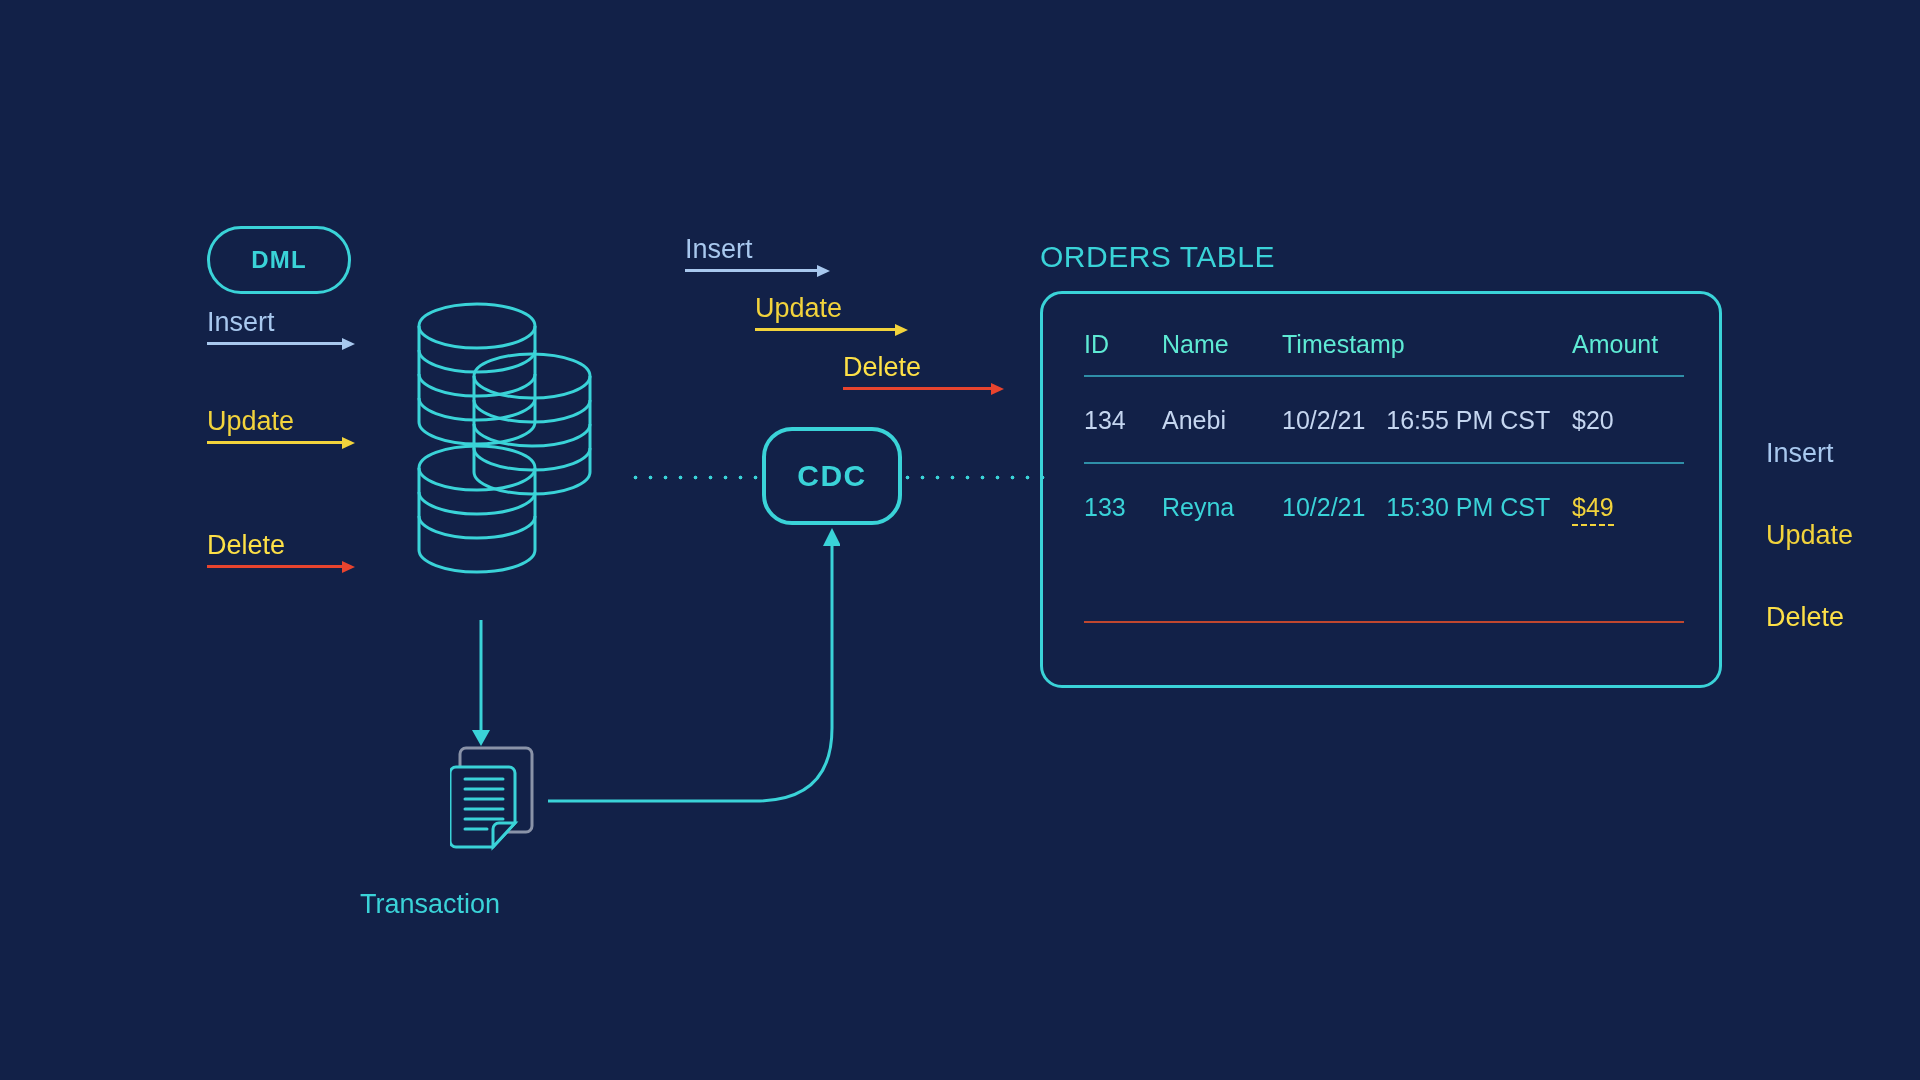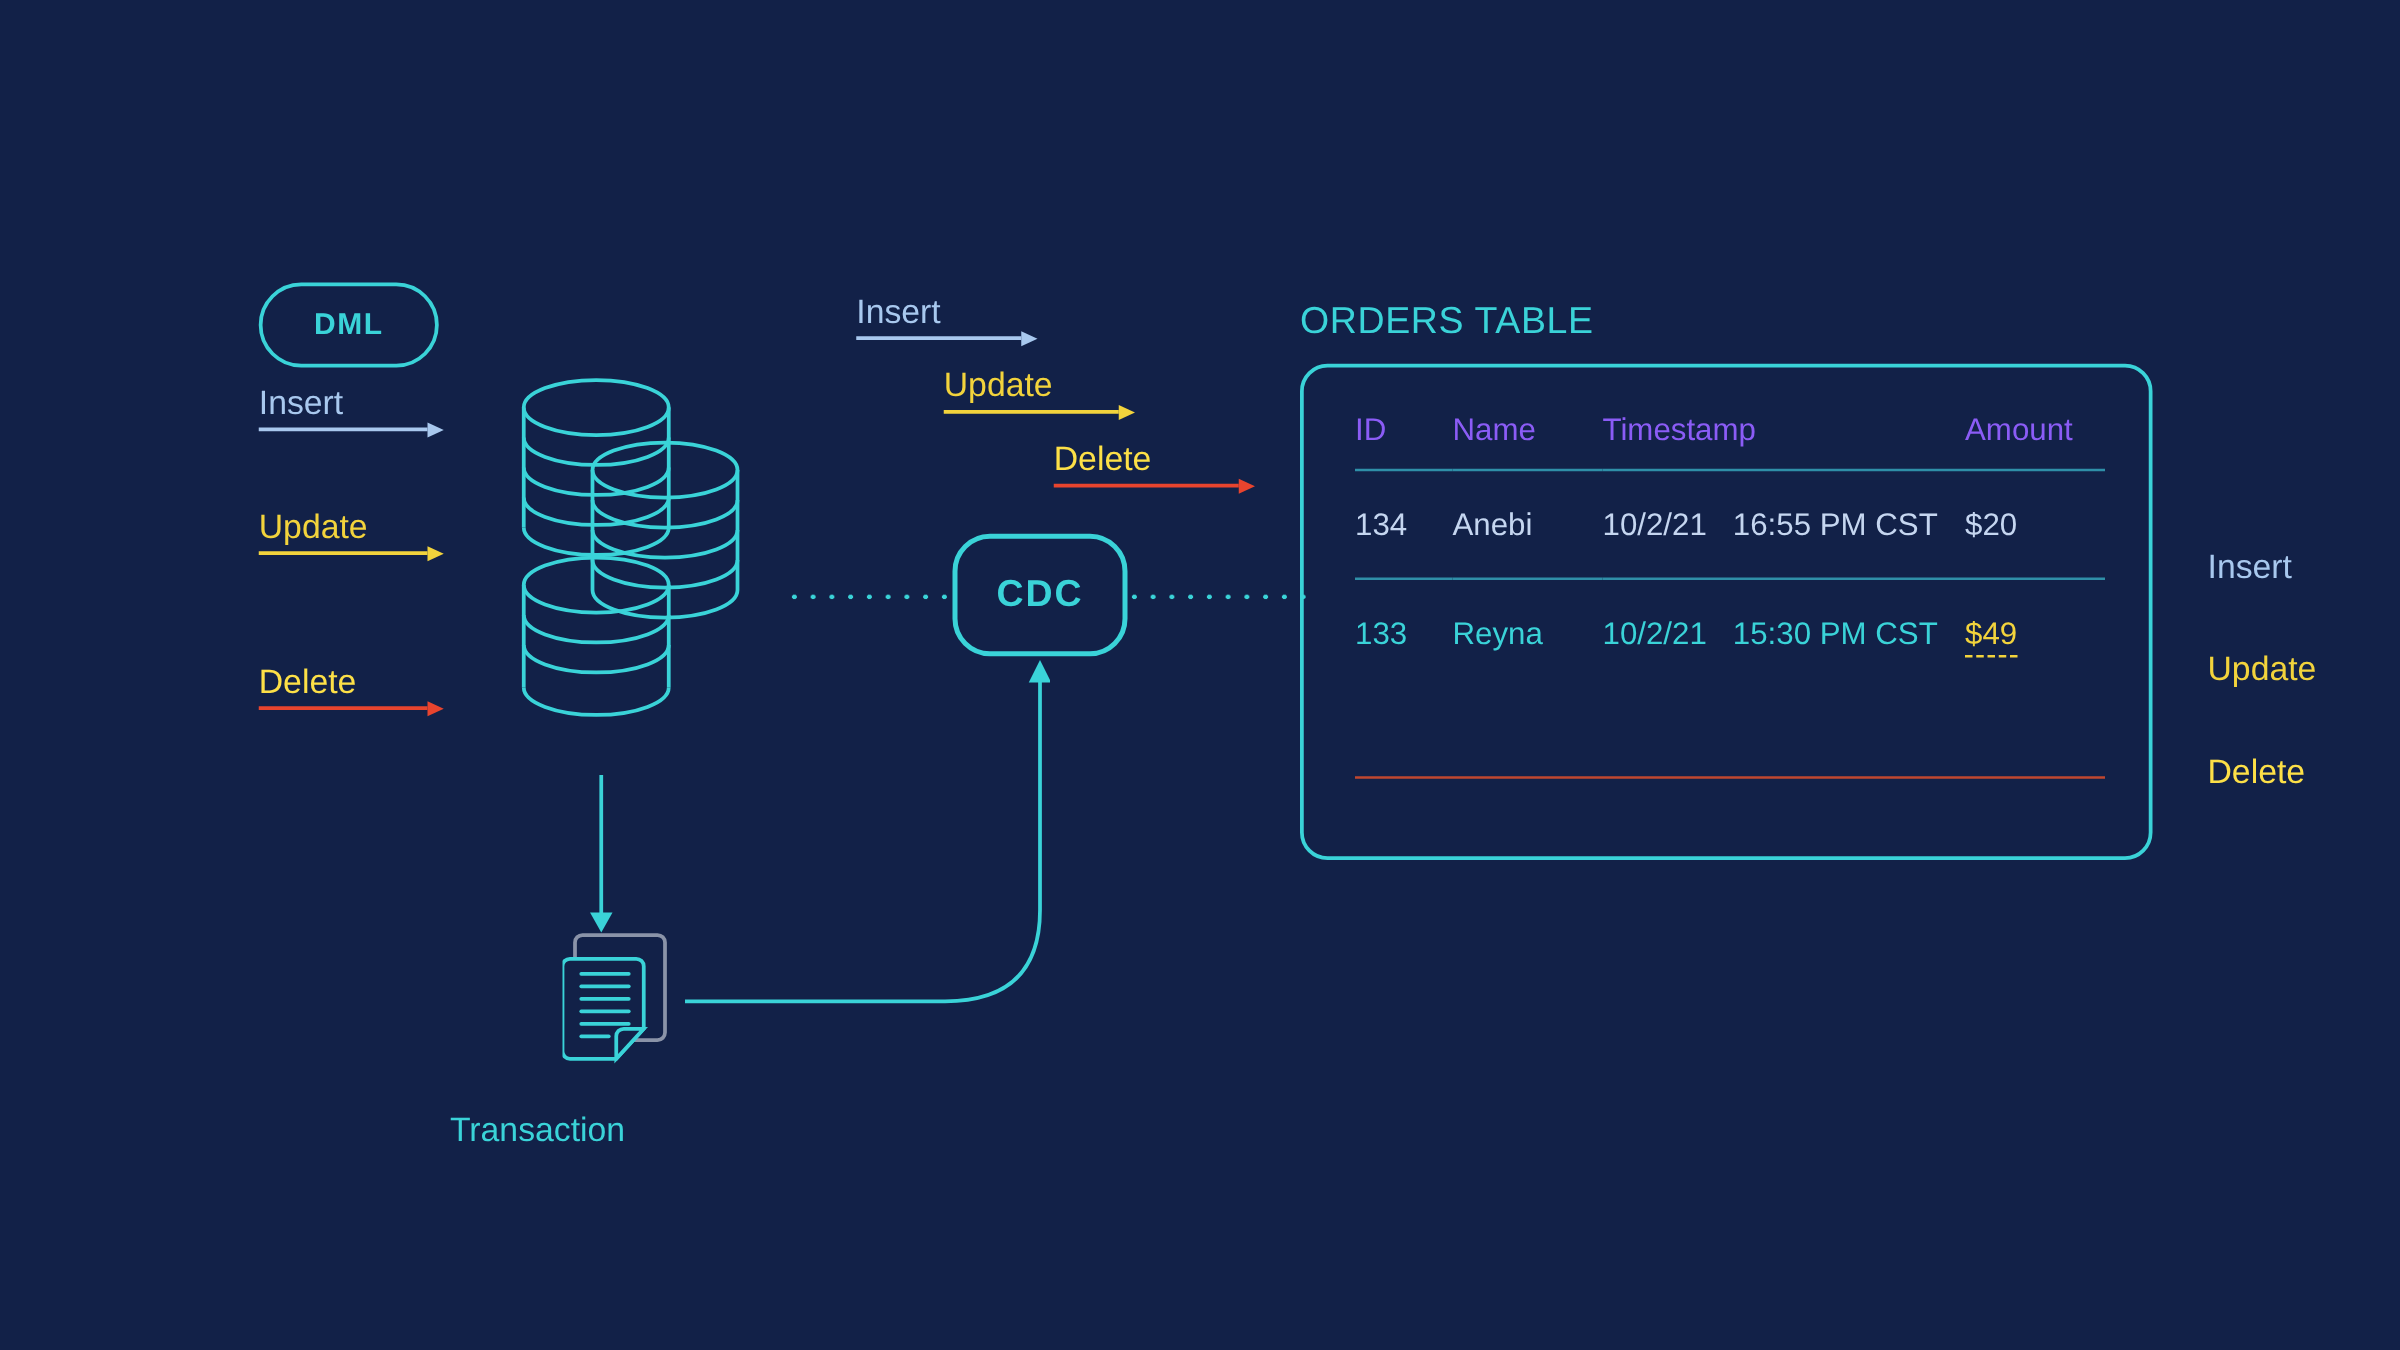--- a/index.html
+++ b/index.html
@@ -142,21 +142,21 @@
     width: 600px;
   }
   table.orders {
     border-collapse: collapse;
     width: 600px;
     table-layout: fixed;
   }
   table.orders th {
     font-weight: normal;
     text-align: left;
-    color: #8b5cf6;
+    color: #5eead4;
     font-size: 25px;
     padding: 0 0 16px 0;
     vertical-align: bottom;
   }
   table.orders thead tr { border-bottom: 2px solid #2f8fa8; }
   table.orders td {
     font-size: 25px;
     padding: 29px 0 27px 0;
     vertical-align: middle;
     white-space: nowrap;

